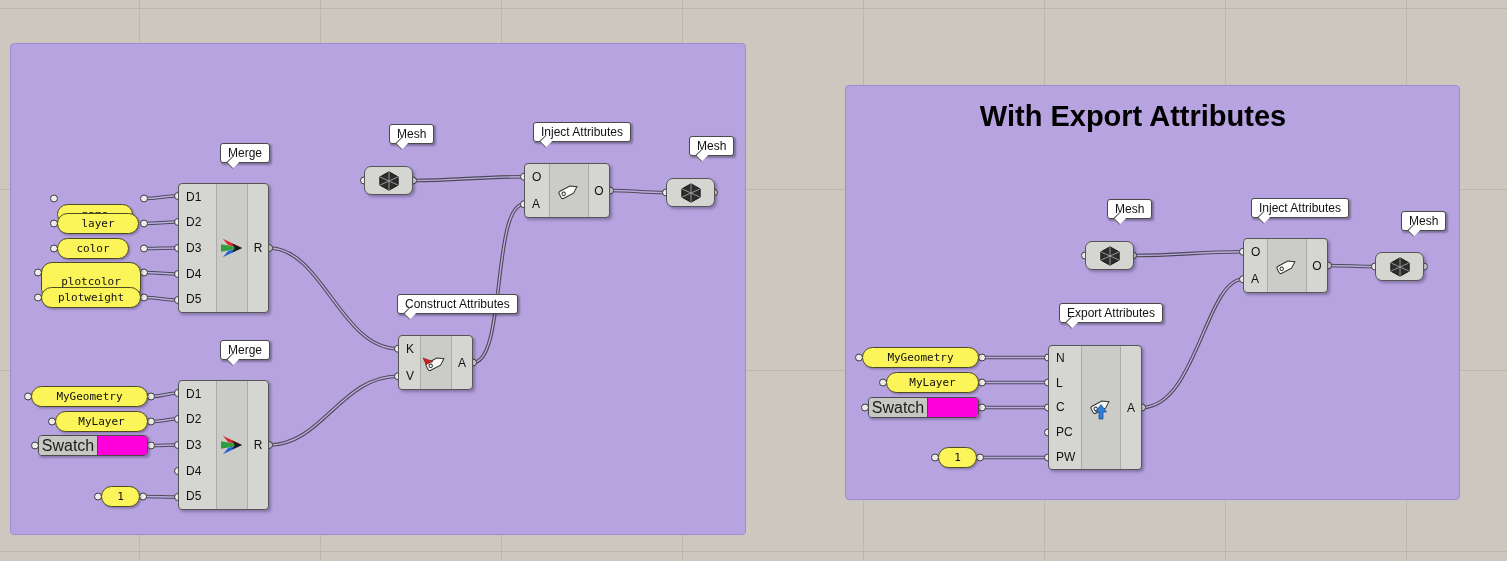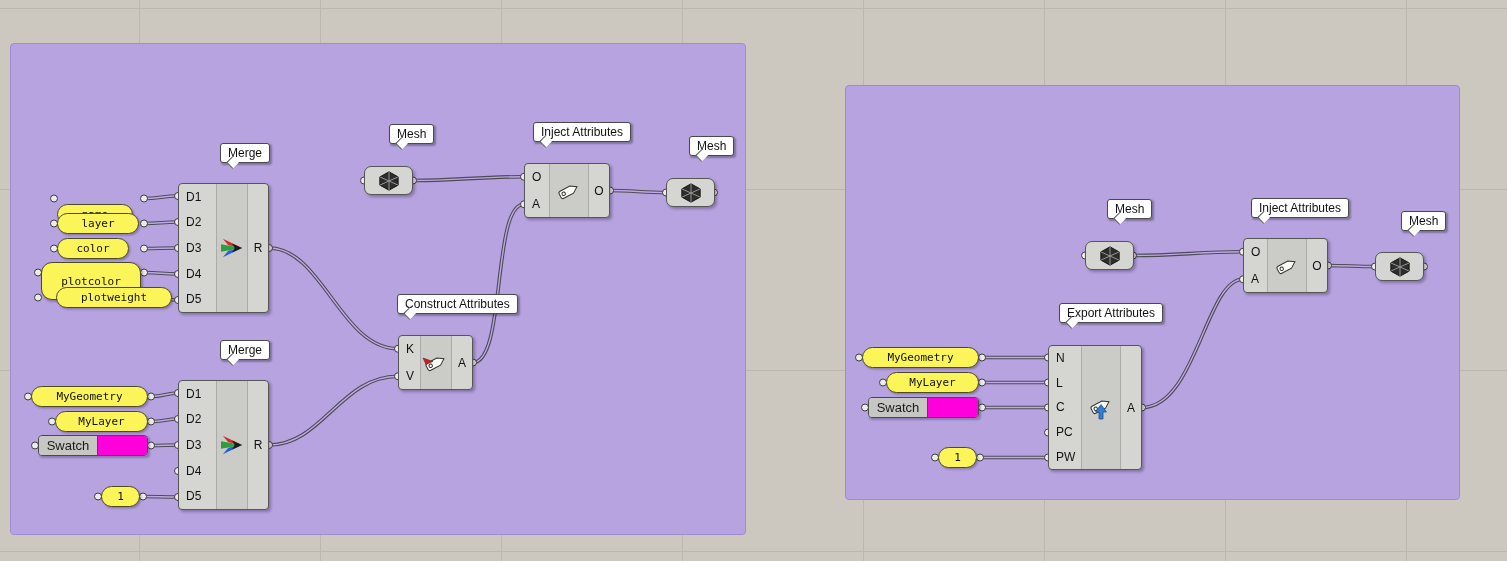--- a/index.html
+++ b/index.html
@@ -51,21 +51,21 @@
     background: #fcf55a; border: 1px solid #4c4c20; border-radius: 11px;
     font-family: "DejaVu Sans Mono", monospace; font-size: 11px; color: #111;
     box-shadow: 1.5px 1.5px 2px rgba(40,30,60,.3); z-index: 10; white-space: nowrap;
   }
   .swatch {
     position: absolute; display: flex; border: 1px solid #4a4a4a; border-radius: 4px;
     overflow: hidden; box-shadow: 1.5px 1.5px 2px rgba(40,30,60,.3); z-index: 10;
   }
   .swatch .lab {
     flex: 0 0 59px; display: flex; align-items: center; justify-content: center;
-    background: #c6c6c2; font-size: 13px; color: #1a1a1a; border-right: 1px solid #4a4a4a;
+    background: #c6c6c2; font-size: 16px; color: #1a1a1a; border-right: 1px solid #4a4a4a;
   }
   .swatch .colr { flex: 1; background: #ff00dc; }
   .tag {
     position: absolute; background: #fff; border: 1px solid #4a4a4a; border-radius: 3px;
     padding: 2px 7px; font-size: 12px; color: #111; white-space: nowrap;
     box-shadow: 1.5px 1.5px 2px rgba(0,0,0,.3); z-index: 12; margin-left: 21px;
   }
   .tag::after {
     content: ""; position: absolute; left: 7px; bottom: -4.5px; width: 8px; height: 8px;
     background: #fff; border-left: 1px solid #4a4a4a; border-bottom: 1px solid #4a4a4a;
@@ -73,20 +73,21 @@
   }
 </style>
 </head>
 <body>
 
 <div class="canvas">
 
   <div class="group" style="left:10px;top:43px;width:736px;height:492px"></div>
   <div class="group" style="left:845px;top:85px;width:615px;height:415px"></div>
 
+  <div class="group-title" style="left:1133px;top:100px">With Export Attributes</div>
 
   <svg class="wires" width="1507" height="561">
     <defs>
       <path id="w-l1" d="M144,198.5 C160,198.5 162,196 178,196"></path>
       <path id="w-l2" d="M144,223.5 C160,223.5 162,222 178,222"></path>
       <path id="w-l3" d="M144,248.5 C160,248.5 162,248 178,248"></path>
       <path id="w-l4" d="M144,272.5 C160,272.5 162,274 178,274"></path>
       <path id="w-l5" d="M144,297.5 C160,297.5 162,300 178,300"></path>
       <path id="w-l6" d="M269,248 C322,248 341,348.75 398,348.75"></path>
       <path id="w-l7" d="M269,445 C322,445 341,376.25 398,376.25"></path>
@@ -220,21 +221,21 @@
   <div class="tag" style="left:368px;top:124px">Mesh</div>
   <div class="tag" style="left:512px;top:122px">Inject Attributes</div>
   <div class="tag" style="left:668px;top:136px">Mesh</div>
   <div class="tag" style="left:376px;top:294px">Construct Attributes</div>
   <div class="tag" style="left:199px;top:340px">Merge</div>
 
   <div class="pill" style="left:57px;top:204px;width:76px;height:21px">name</div>
   <div class="pill" style="left:57px;top:213px;width:82px;height:21px">layer</div>
   <div class="pill" style="left:57px;top:238px;width:72px;height:21px">color</div>
   <div class="pill" style="left:41px;top:262px;width:100px;height:38px">plotcolor</div>
-  <div class="pill" style="left:56px;top:287px;width:116px;height:21px">plotweight</div>
+  <div class="pill" style="left:41px;top:287px;width:100px;height:21px">plotweight</div>
 
   <div class="comp" style="left:178px;top:183px;width:91px;height:130px">
     <div class="cin">
       <span>D1</span>
       <span>D2</span>
       <span>D3</span>
       <span>D4</span>
       <span>D5</span>
     </div>
     <div class="cic cic-sm">

